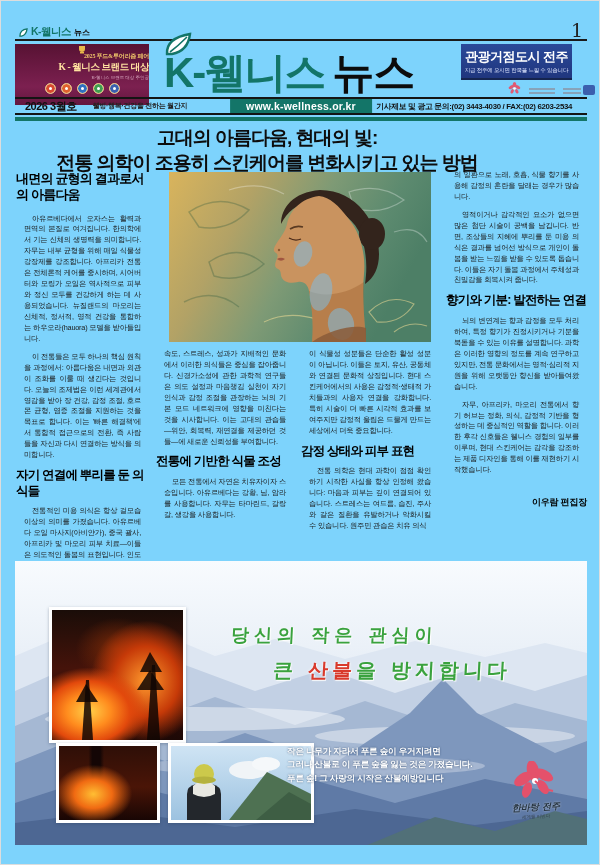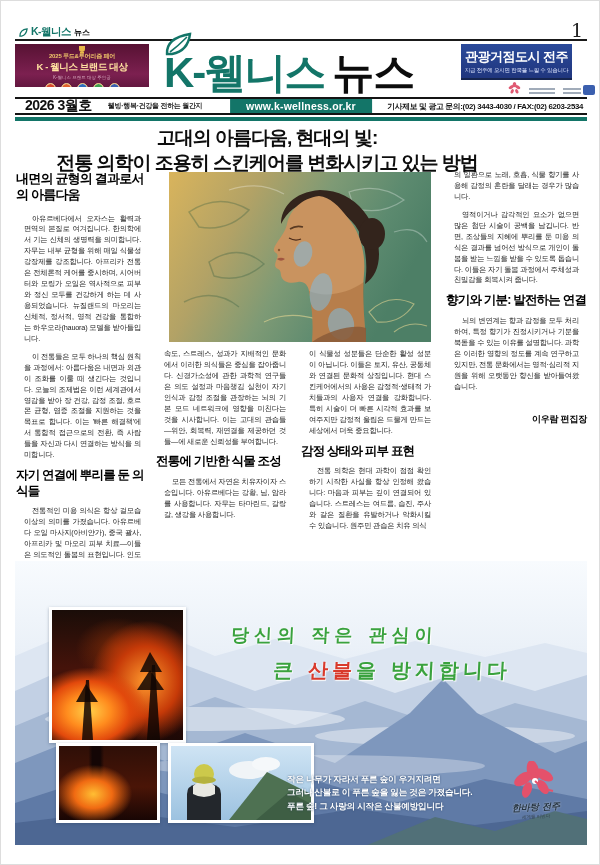--- a/index.html
+++ b/index.html
@@ -1,29 +1,29 @@
 <!DOCTYPE html>
 <html><head>
 <meta charset="utf-8">
 <style>
   html,body{margin:0;padding:0;background:#ececec;}
-  #page{position:relative;width:600px;height:865px;margin:0 auto;background:#ffffff;
+  #page{position:relative;width:600px;height:865px;margin:0 auto;background:#7dd3fc;
         font-family:"Liberation Sans",sans-serif;overflow:hidden;border:1px solid #ddd;box-sizing:border-box;}
 
   
   .mini-logo{position:absolute;top:24px;left:18px;display:flex;align-items:baseline;gap:3px;}
   .mini-leaf{position:relative;top:2px;}
   .mini-teal{color:#137568;font-weight:800;font-size:10.5px;letter-spacing:-0.5px;}
   .mini-black{color:#111;font-weight:700;font-size:8px;}
   .page-number{position:absolute;top:18px;right:16px;font-family:"DejaVu Serif",serif;font-size:19px;color:#222;}
   .top-rule{position:absolute;top:38px;left:14px;width:572px;height:2px;background:#1a1a1a;}
 
   
-  .award{position:absolute;top:43px;left:14px;width:134px;height:43px;background:linear-gradient(180deg,#571233 0%,#7c2050 70%,#63173f 100%);
-         text-align:center;color:#f3cf8a;overflow:hidden;}
+  .award{position:absolute;top:43px;left:14px;width:134px;height:61px;background:linear-gradient(180deg,#571233 0%,#7c2050 70%,#63173f 100%);
+         text-align:right;color:#f3cf8a;overflow:hidden;font-family:Liberation Serif, serif;}
   .award .a-trophy{position:absolute;top:1px;left:50%;transform:translateX(-50%);}
   .award .a-line1{margin-top:8px;font-size:6px;font-weight:700;color:#f0c66a;letter-spacing:-0.2px;}
   .award .a-line2{font-size:9.5px;font-weight:800;color:#ffe2a0;letter-spacing:-0.4px;}
   .award .a-line3{font-size:4.5px;color:#d9a8bf;margin-top:1px;}
   .award .a-circles{display:flex;justify-content:center;gap:5px;margin-top:3px;}
   .award .a-circles span{display:block;width:11px;height:11px;border-radius:50%;background:#fff;border:1px solid #e7c27c;box-sizing:border-box;}
   .award .c1{box-shadow:inset 0 0 0 3px #d84a2f;}
   .award .c2{box-shadow:inset 0 0 0 3px #e0622d;}
   .award .c3{box-shadow:inset 0 0 0 3px #2f6fbf;}
   .award .c4{box-shadow:inset 0 0 0 3px #3f9e4f;}
@@ -40,25 +40,25 @@
   .promo .p-sub{font-size:5.5px;margin-top:1px;color:#dfe6ff;letter-spacing:-0.2px;}
   .promo-logos{position:absolute;top:82px;left:468px;width:126px;height:14px;display:flex;align-items:center;justify-content:flex-end;gap:8px;}
   .logo-dashes{display:inline-block;width:26px;height:7px;background:
       repeating-linear-gradient(0deg,#8a97a8 0 2px,transparent 2px 4px);opacity:.8;}
   .partner-emblem{display:inline-flex;align-items:center;gap:2px;}
   .partner-emblem .em{width:12px;height:10px;background:#3b5fae;border-radius:2px;}
 
   
   .info-bar{position:absolute;top:96px;left:14px;width:572px;height:18px;border-top:2px solid #141414;border-bottom:2px solid #141414;
             box-sizing:border-box;display:flex;align-items:center;}
-  .ib-issue{font-size:14px;font-weight:800;color:#111;margin-left:10px;letter-spacing:-0.5px;}
+  .ib-issue{font-size:11px;font-weight:800;color:#111;margin-left:10px;letter-spacing:-0.5px;}
   .ib-slogan{font-size:7px;font-weight:700;color:#222;margin-left:16px;letter-spacing:-0.3px;}
   .ib-site{position:absolute;left:50%;top:0;transform:translateX(-50%);height:100%;display:flex;align-items:center;
            background:#137568;color:#fff;font-weight:800;font-size:10.5px;padding:0 16px;letter-spacing:0.2px;}
-  .ib-contact{margin-left:auto;margin-right:4px;font-size:7.8px;font-weight:800;color:#111;letter-spacing:-0.3px;}
+  .ib-contact{margin-left:auto;margin-right:15px;font-size:7.8px;font-weight:800;color:#111;letter-spacing:-0.3px;}
   .teal-rule{position:absolute;top:116px;left:14px;width:572px;height:4px;background:#137568;}
 
   
   .headline{position:absolute;top:124px;left:0;width:532px;text-align:center;color:#0d0d0d;}
   .headline div{font-size:19px;font-weight:900;line-height:1.32;letter-spacing:-1px;}
 
   
   .article{position:absolute;top:169px;left:0;width:600px;height:388px;overflow:hidden;padding-left:48px;}
   .col{position:absolute;font-size:7.3px;line-height:1.5;color:#1b1b1b;text-align:justify;letter-spacing:-0.2px;}
   .col p{margin:0 8px 7px;text-indent:8px;}
@@ -88,21 +88,21 @@
        linear-gradient(90deg, rgba(10,3,2,0) 30%, #140605 34% 42%, rgba(10,3,2,0) 46%),
        linear-gradient(180deg,#2e0f07 0%,#4a1507 55%,#180604 100%);}
   .photo-man{left:153px;top:182px;width:146px;height:80px;background:#bcd6ea;}
   .ad-slogan1{position:absolute;left:216px;top:62px;font-family:"DejaVu Serif",serif;font-weight:700;font-size:18px;
       color:#3aa23e;letter-spacing:5px;transform:skewX(-3deg);
       text-shadow:0 0 3px rgba(255,255,255,.95),1px 1px 0 rgba(255,255,255,.85);}
   .ad-slogan2{position:absolute;left:258px;top:96px;font-family:"DejaVu Serif",serif;font-weight:700;font-size:20px;
       color:#3aa23e;letter-spacing:4px;transform:skewX(-3deg);
       text-shadow:0 0 3px rgba(255,255,255,.95),1px 1px 0 rgba(255,255,255,.85);}
   .ad-slogan2 .red{color:#d93a2c;}
-  .ad-body{position:absolute;left:272px;top:212px;font-size:8.6px;line-height:1.55;color:#ffffff;font-weight:700;
+  .ad-body{position:absolute;left:272px;top:184px;font-size:8.6px;line-height:1.55;color:#ffffff;font-weight:700;
       letter-spacing:-0.2px;text-shadow:0 0 2px rgba(30,55,90,.8);}
   .ad-logo{position:absolute;left:478px;top:200px;width:86px;text-align:center;}
   .ad-logo-text{font-family:"DejaVu Serif",serif;font-style:italic;font-weight:700;font-size:9px;color:#24323e;
       transform:rotate(-3deg);margin-top:-4px;letter-spacing:0px;text-shadow:0 0 2px rgba(255,255,255,.6);}
   .ad-logo-sub{font-size:4.5px;color:#33414d;transform:rotate(-3deg);}
 </style>
 </head>
 <body>
 
 <div id="page">
@@ -245,20 +245,21 @@
       <p class="noindent">이 식물성 성분들은 단순한 활성 성분이 아닙니다. 이들은 토지, 유산, 공동체와 연결된 문화적 상징입니다. 현대 스킨케어에서의 사용은 감정적·생태적 가치들과의 사용자 연결을 강화합니다. 특히 시술이 더 빠른 시각적 효과를 보여주지만 감정적 울림은 드물게 만드는 세상에서 더욱 중요합니다.</p>
       <h3>감정 상태와 피부 표현</h3>
       <p>전통 의학은 현대 과학이 점점 확인하기 시작한 사실을 항상 인정해 왔습니다: 마음과 피부는 깊이 연결되어 있습니다. 스트레스는 여드름, 습진, 주사와 같은 질환을 유발하거나 악화시킬 수 있습니다. 원주민 관습은 치유 의식</p>
     </div>
 
     <div class="col col-4">
       <p class="noindent">의 일환으로 노래, 호흡, 식물 향기를 사용해 감정의 혼란을 달래는 경우가 많습니다.</p>
       <p>영적이거나 감각적인 요소가 없으면 많은 첨단 시술이 공백을 남깁니다. 반면, 조상들의 지혜에 뿌리를 둔 미용 의식은 결과를 넘어선 방식으로 개인이 돌봄을 받는 느낌을 받을 수 있도록 돕습니다. 이들은 자기 돌봄 과정에서 주체성과 친밀감을 회복시켜 줍니다.</p>
       <h3>향기와 기분: 발전하는 연결</h3>
       <p>뇌의 변연계는 향과 감정을 모두 처리하여, 특정 향기가 진정시키거나 기분을 북돋을 수 있는 이유를 설명합니다. 과학은 이러한 영향의 정도를 계속 연구하고 있지만, 전통 문화에서는 영적·심리적 지원을 위해 오랫동안 향신을 받아들여왔습니다.</p>
+      <p>자무, 아프리카, 마오리 전통에서 향기 허브는 정화, 의식, 감정적 기반을 형성하는 데 중심적인 역할을 합니다. 이러한 후각 신호들은 웰니스 경험의 일부를 이루며, 현대 스킨케어는 감각을 강조하는 제품 디자인을 통해 이를 재현하기 시작했습니다.</p>
       <div class="byline">이우람 편집장</div>
     </div>
   </div>
 
   <div class="ad">
     <svg class="bg" viewBox="0 0 572 285" preserveAspectRatio="none">
       <defs>
         <linearGradient id="sky" x1="0" y1="0" x2="0" y2="1">
           <stop offset="0" stop-color="#f8fbfe"></stop>
             <stop offset="0.5" stop-color="#e2eaf4"></stop>

